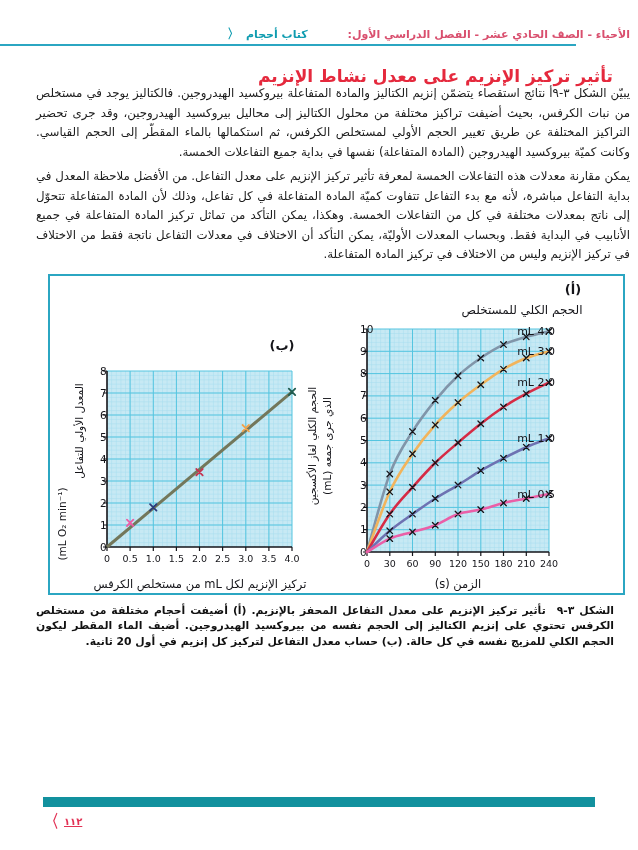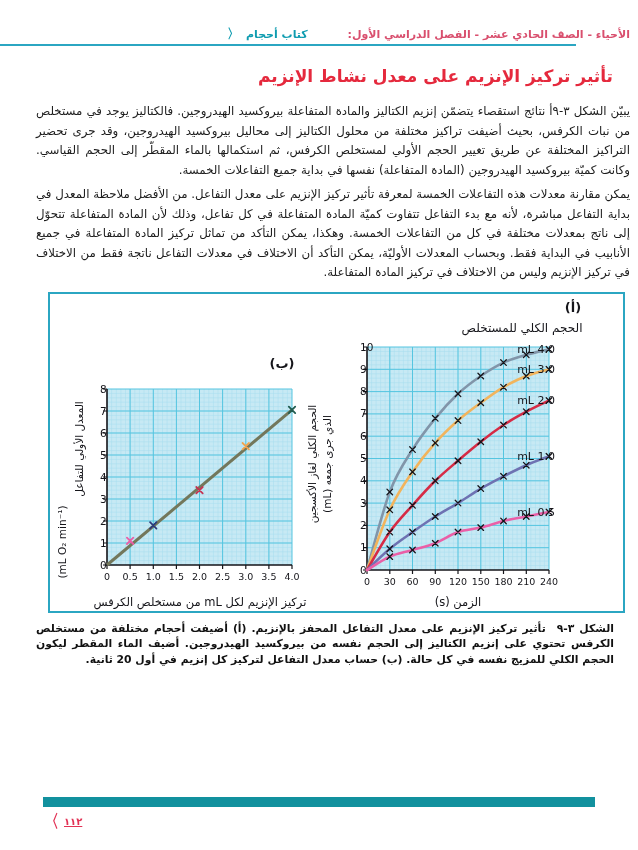--- a/index.html
+++ b/index.html
@@ -8,21 +8,21 @@
   
   .breadcrumb{position:absolute;top:25px;right:8px;left:0;text-align:right;
               font-size:11px;font-weight:bold;white-space:nowrap;}
   .breadcrumb .crumb-red{color:var(--header-red);margin-left:36px;}
   .breadcrumb .crumb-teal{color:var(--teal-text);}
   .breadcrumb .chev{color:var(--teal-text);font-weight:bold;margin-right:6px;font-size:13px;}
   .header-rule{position:absolute;top:44px;left:0;right:62px;height:2px;background:var(--teal-rule);}
   .page-title{position:absolute;top:54px;right:13px;margin:12px;font-size:17px;font-weight:bold;
               color:var(--title-red);}
   
-  .main{position:absolute;top:102px;right:8px;left:36px;color:var(--body-text);}
+  .main{position:absolute;top:84px;right:8px;left:36px;color:var(--body-text);}
   .main p.body-par{margin:0 0 5px 0;font-size:11.8px;line-height:19.5px;text-align:justify;}
   
   .figure-box{position:relative;width:577px;height:321px;margin:9px 5px 6px auto;
               border:2px solid var(--box-border);background:#fff;box-sizing:border-box;}
   .figure-box svg{position:absolute;top:0;right:0;}
   .caption{margin:8px 0 0 0;padding-right:16px;font-size:10.8px;line-height:15.5px;
            font-weight:bold;text-align:justify;color:#111;}
   .caption .cap-label{margin-left:6px;}
   
   .footer-bar{position:absolute;top:797px;right:43px;width:552px;height:10px;background:var(--footer-bar);}

